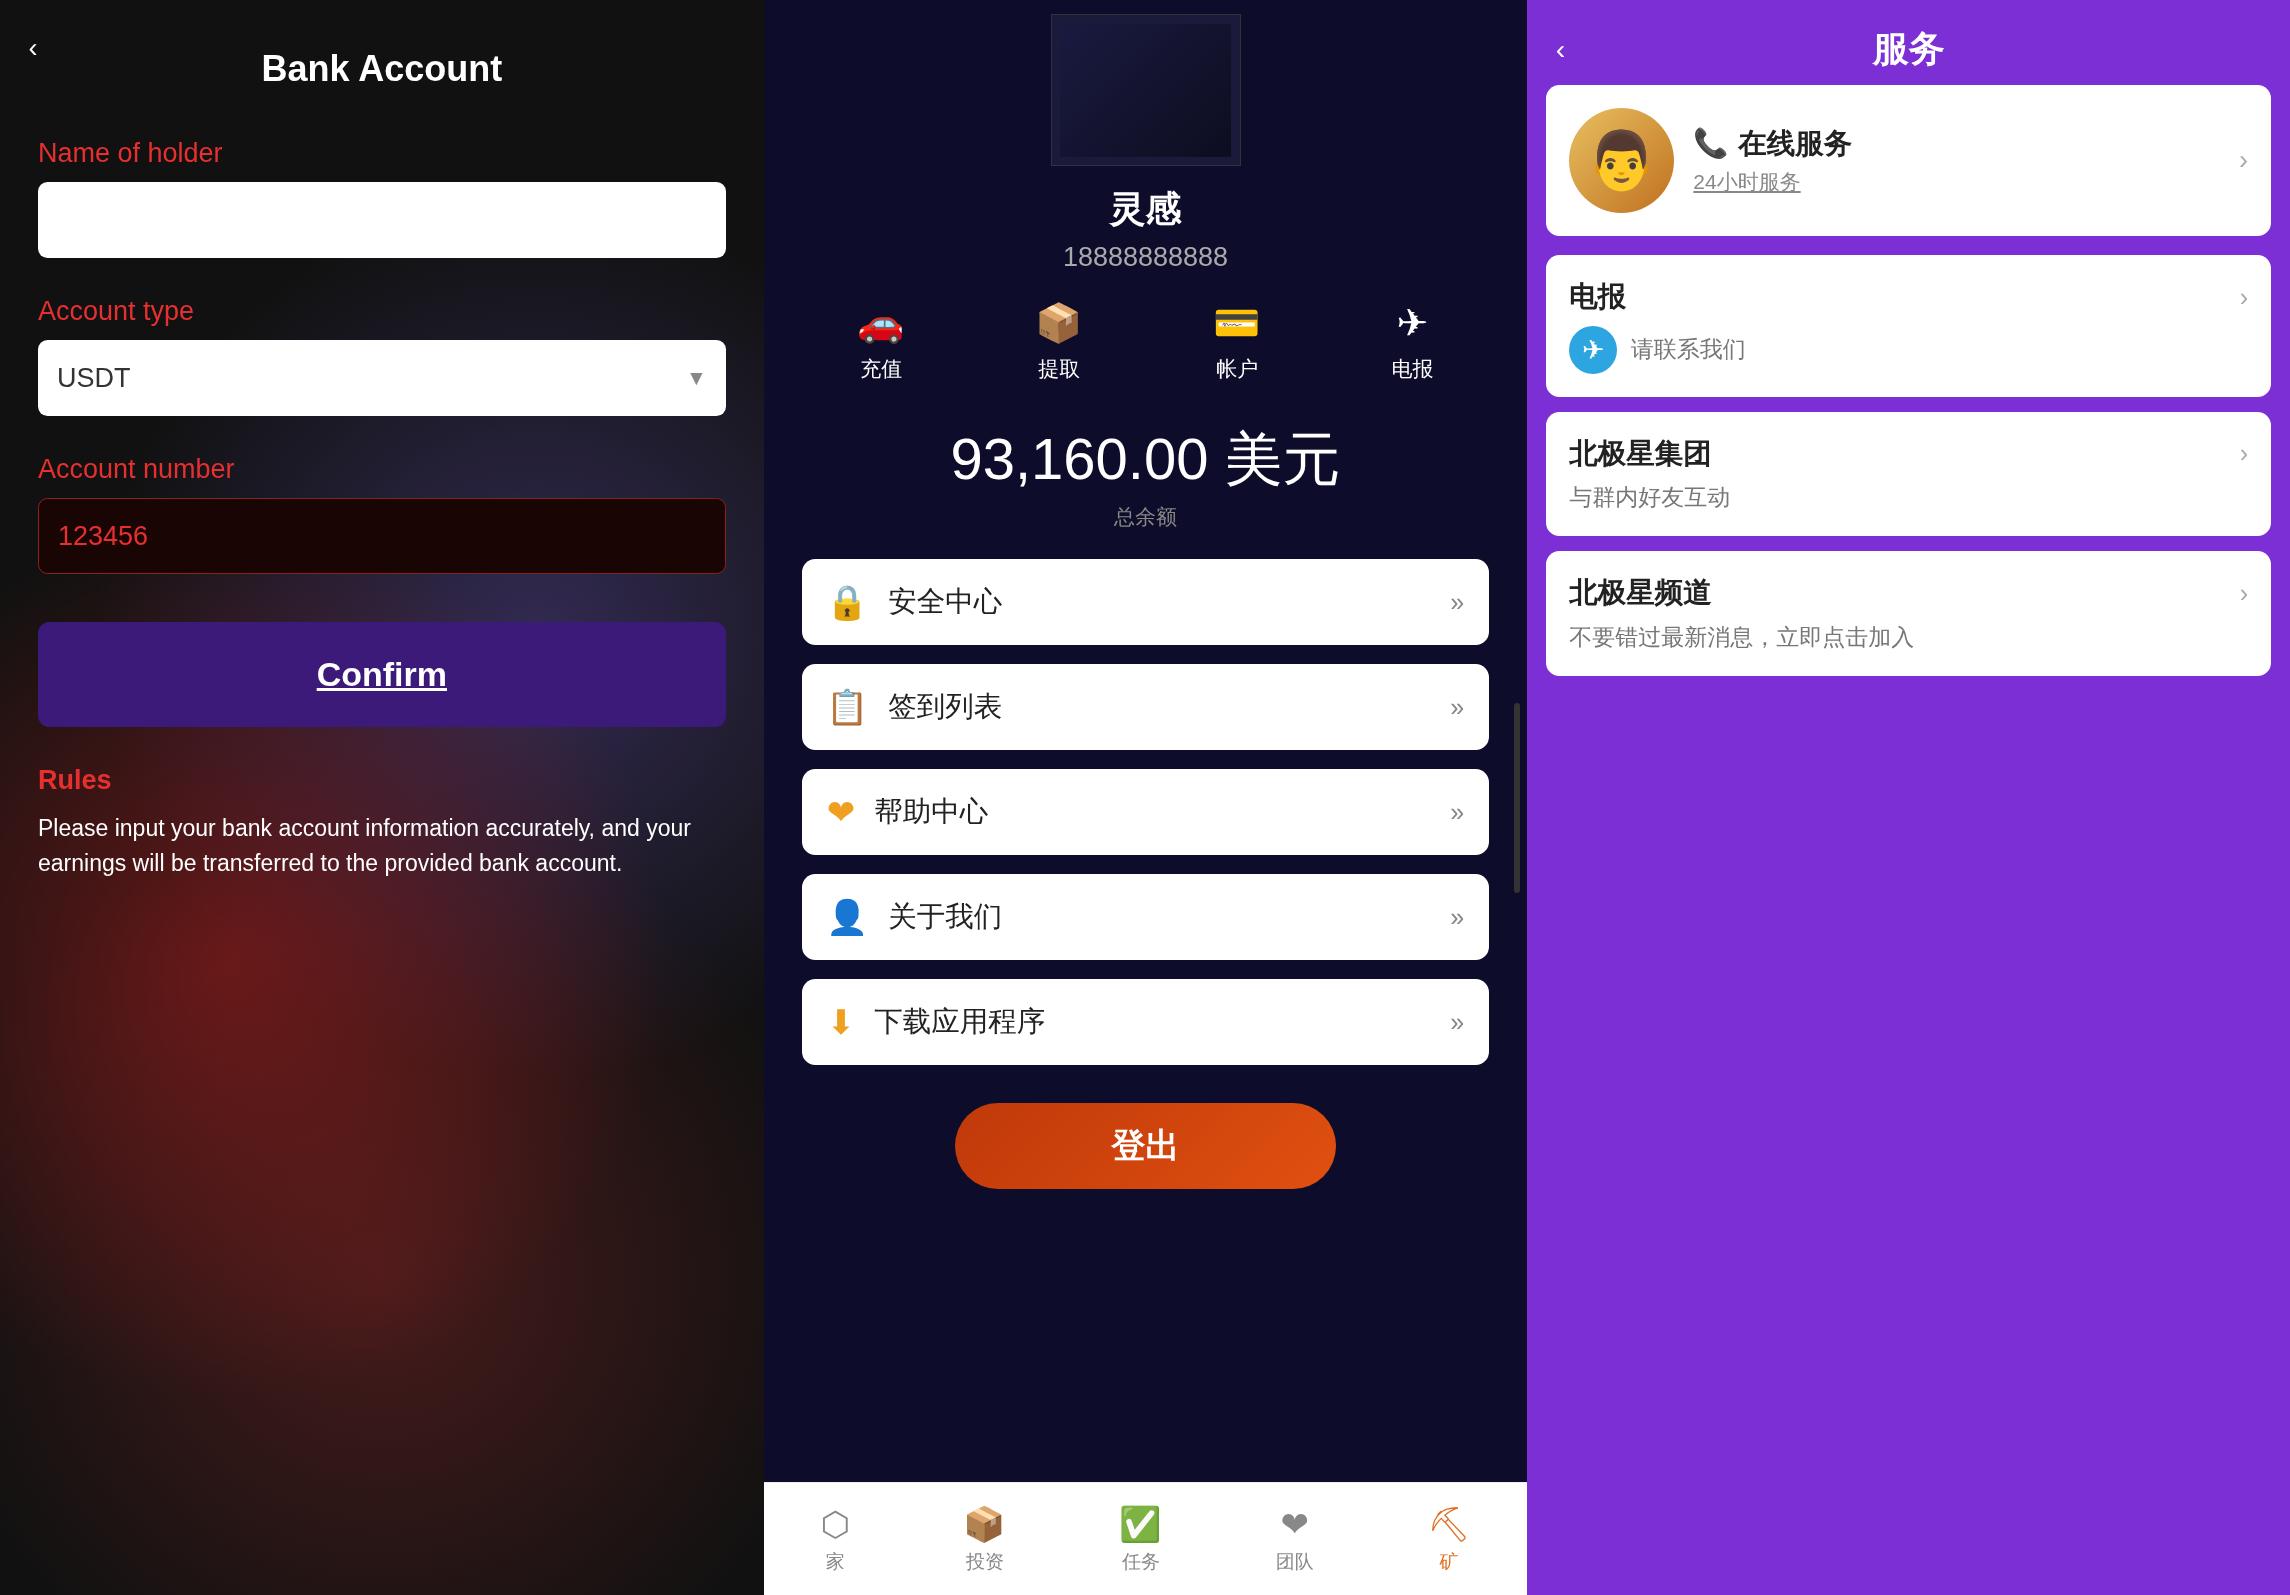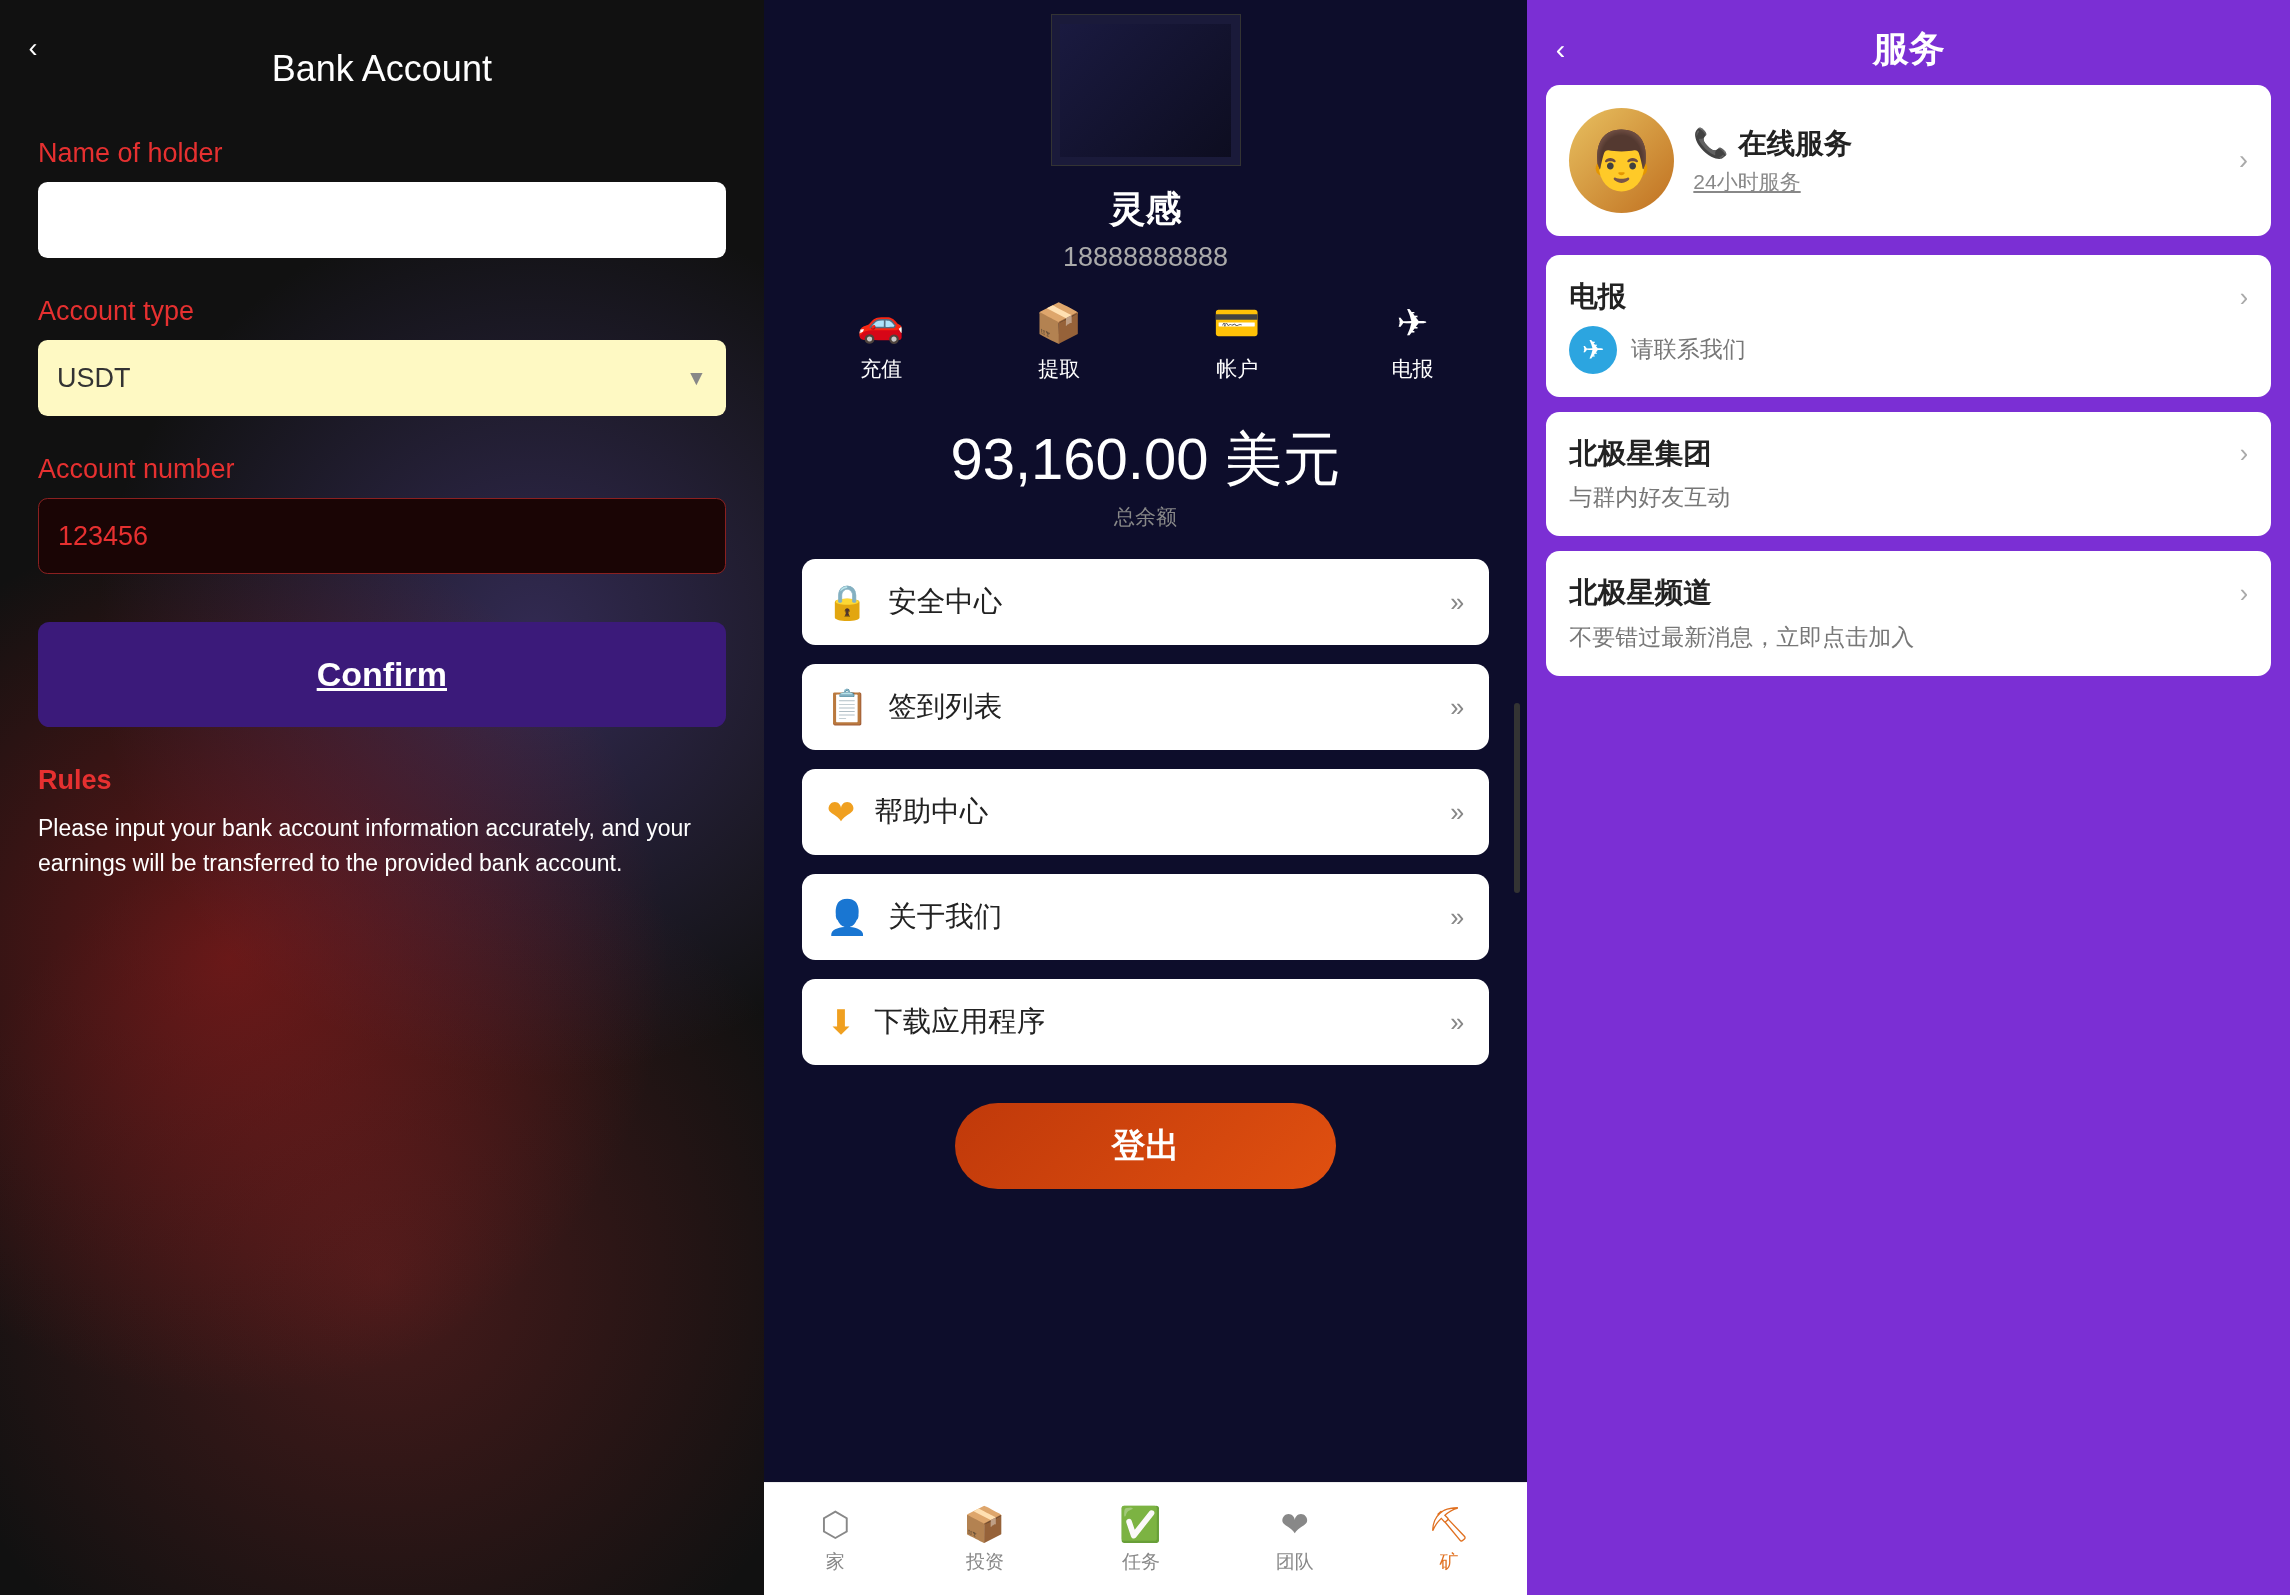--- a/index.html
+++ b/index.html
@@ -43,21 +43,21 @@
       position: absolute;
       top: 33px;
       left: 28.5px;
       color: #fff;
       font-size: 27px;
       cursor: pointer;
     }
     .p1-title {
       color: #fff;
       font-size: 36px;
-      font-weight: normal;
+      font-weight: bold;
       margin-top: 19px;
       margin-bottom: 48px;
     }
     .p1-label {
       color: #e63030;
       font-size: 27px;
       font-weight: 500;
       align-self: flex-start;
       margin-bottom: 13.3px;
     }
@@ -67,21 +67,21 @@
       background: #fff;
       border: none;
       border-radius: 9.5px;
       padding: 0 19px;
       font-size: 27px;
       margin-bottom: 38px;
       outline: none;
     }
     .p1-select-wrapper {
       width: 100%;
-      background: #fef9c3;
+      background: #ffffff;
       border-radius: 9.5px;
       height: 76px;
       display: flex;
       align-items: center;
       justify-content: space-between;
       padding: 0 19px;
       margin-bottom: 38px;
     }
     .p1-select-value {
       font-size: 27px;

